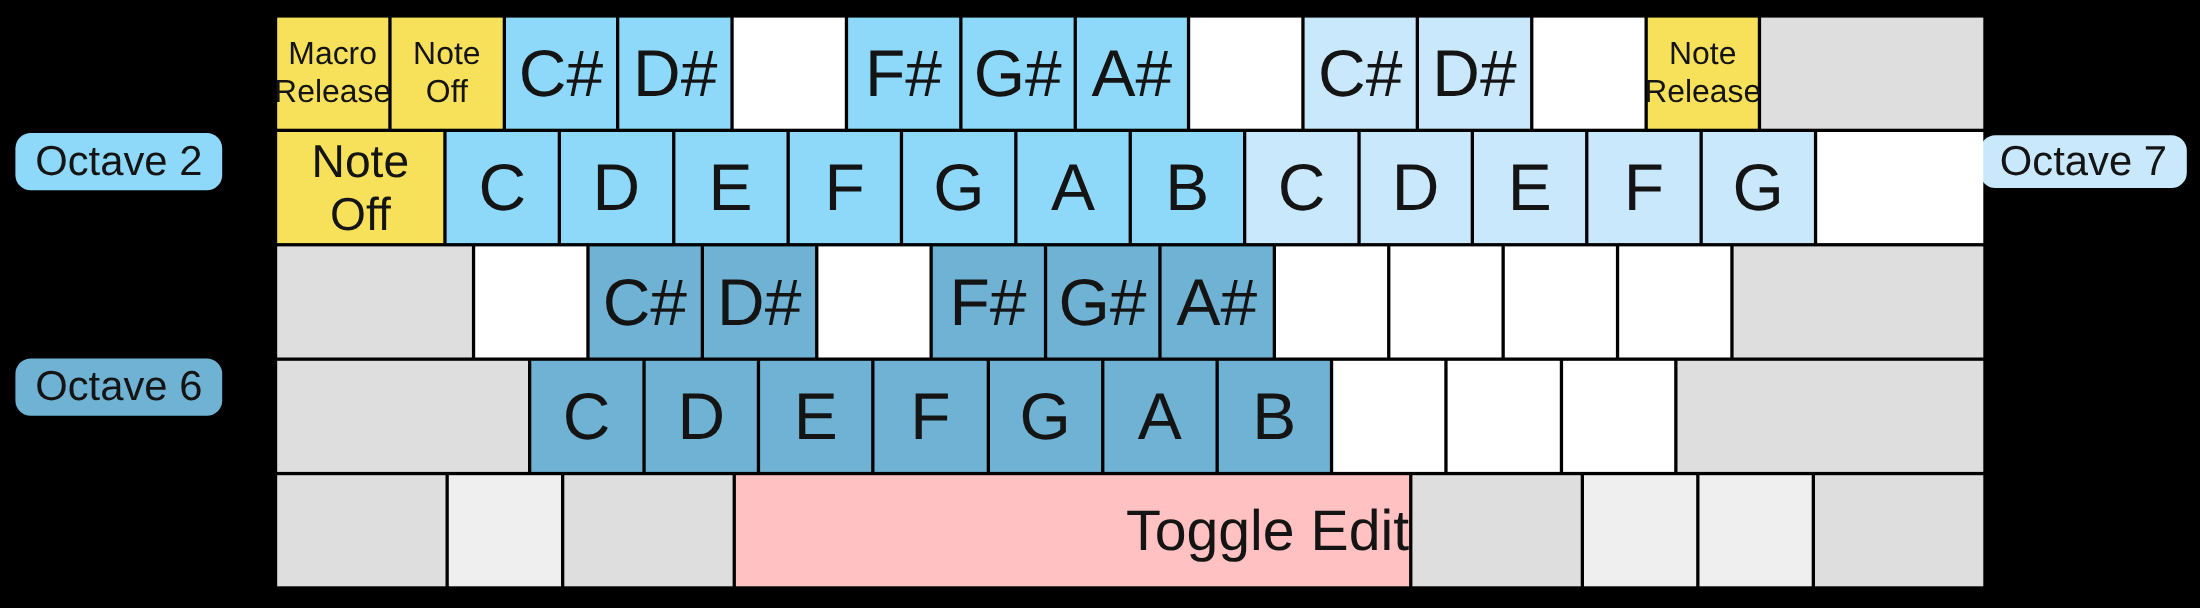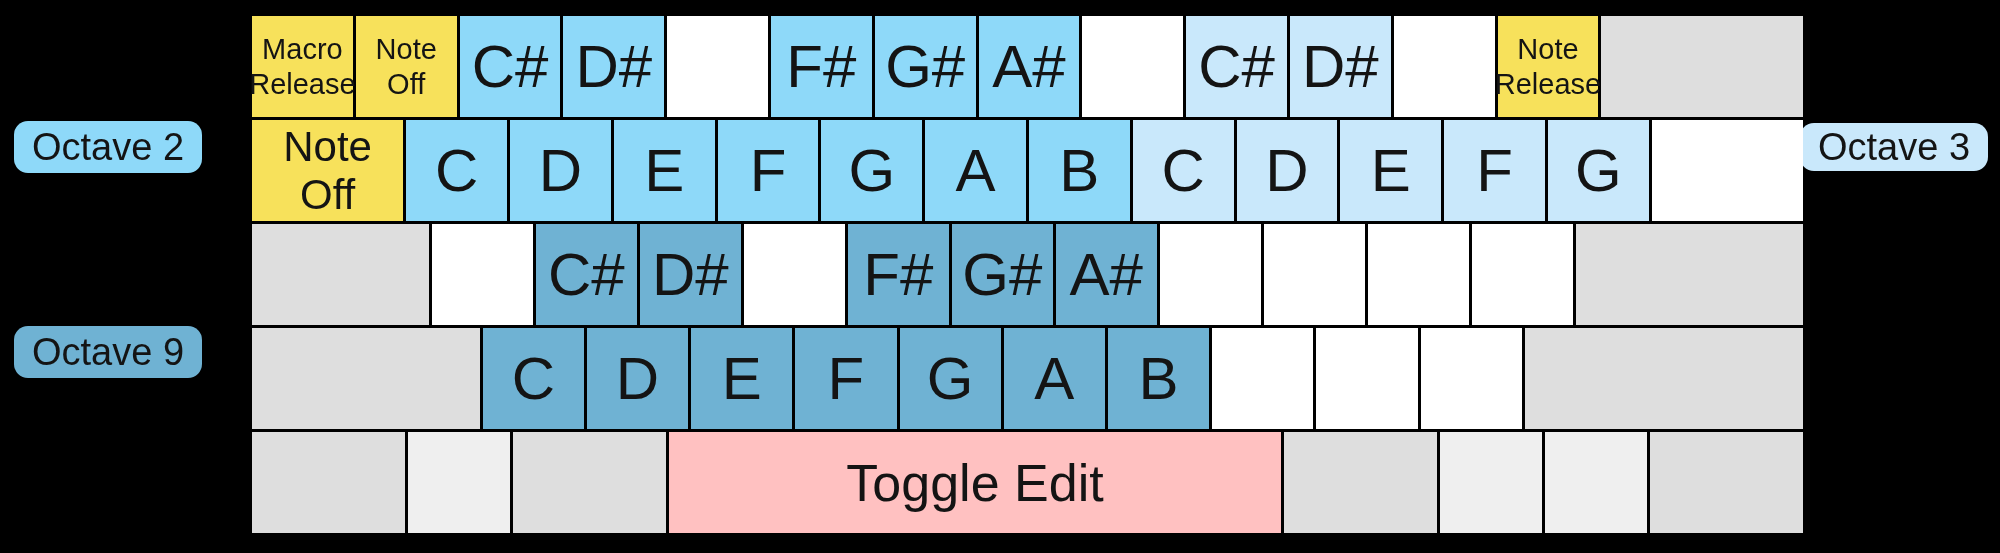--- a/index.html
+++ b/index.html
@@ -36,22 +36,22 @@
     font-size:38px;color:var(--text,#141414);white-space:nowrap;margin-top:28px;
   }
   .pill-oct2{left:14px;top:93px;background:var(--oct2);}
   .pill-oct1{left:14px;top:298px;background:var(--oct1);}
   .pill-oct3{left:1800px;top:95px;height:48px;background:var(--oct3);}
 </style>
 </head>
 <body>
 
 <div class="pill pill-oct2">Octave 2</div>
-<div class="pill pill-oct1">Octave 9</div>
-<div class="pill pill-oct3">Octave 3</div>
+<div class="pill pill-oct1">Octave 6</div>
+<div class="pill pill-oct3">Octave 7</div>
 
 <div class="keyboard">
     <div class="krow">
       <div class="key c-yellow small" style="flex-grow: 1; flex-basis: 0px;">
         <div>Macro</div>
         <div>Release</div>
       </div>
       <div class="key c-yellow small" style="flex-grow: 1; flex-basis: 0px;">
         <div>Note</div>
         <div>Off</div>
@@ -179,21 +179,21 @@
       </div>
       <div class="key c-white" style="flex-grow: 1; flex-basis: 0px;"></div>
       <div class="key c-white" style="flex-grow: 1; flex-basis: 0px;"></div>
       <div class="key c-white" style="flex-grow: 1; flex-basis: 0px;"></div>
       <div class="key c-gray" style="flex-grow: 2.75; flex-basis: 0px;"></div>
     </div>
     <div class="krow">
       <div class="key c-gray" style="flex-grow: 1.5; flex-basis: 0px;"></div>
       <div class="key c-lgray" style="flex-grow: 1; flex-basis: 0px;"></div>
       <div class="key c-gray" style="flex-grow: 1.5; flex-basis: 0px;"></div>
-      <div class="key c-pink large" style="flex-grow: 6; flex-basis: 0px;">
+      <div class="key c-pink large" style="flex-grow: 6; flex-basis: 0px; align-items: flex-end;">
         <div>Toggle Edit</div>
       </div>
       <div class="key c-gray" style="flex-grow: 1.5; flex-basis: 0px;"></div>
       <div class="key c-lgray" style="flex-grow: 1; flex-basis: 0px;"></div>
       <div class="key c-lgray" style="flex-grow: 1; flex-basis: 0px;"></div>
       <div class="key c-gray" style="flex-grow: 1.5; flex-basis: 0px;"></div>
     </div>
   </div>
 
 </body></html>

